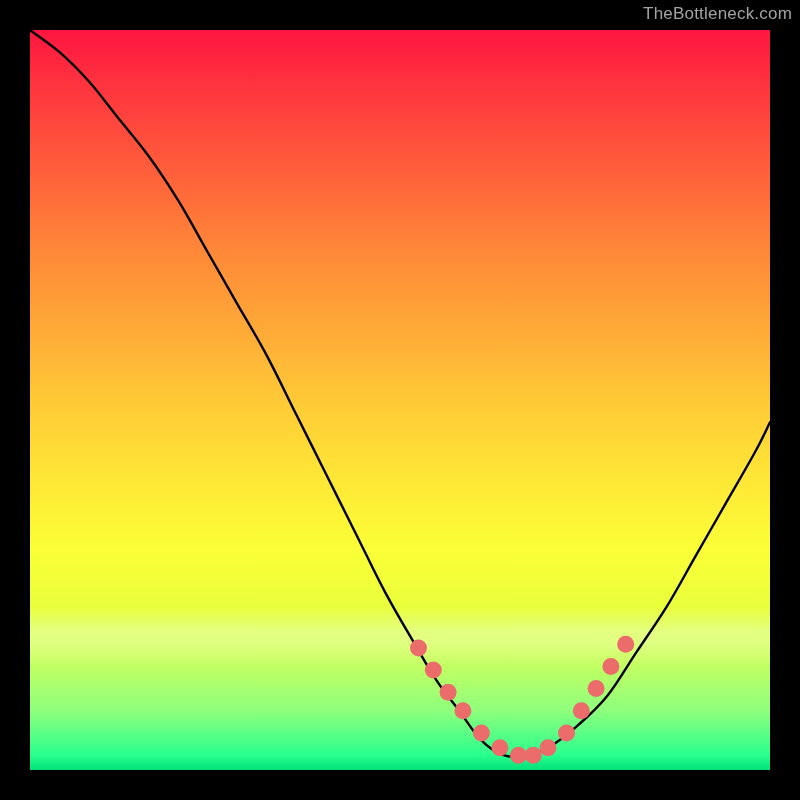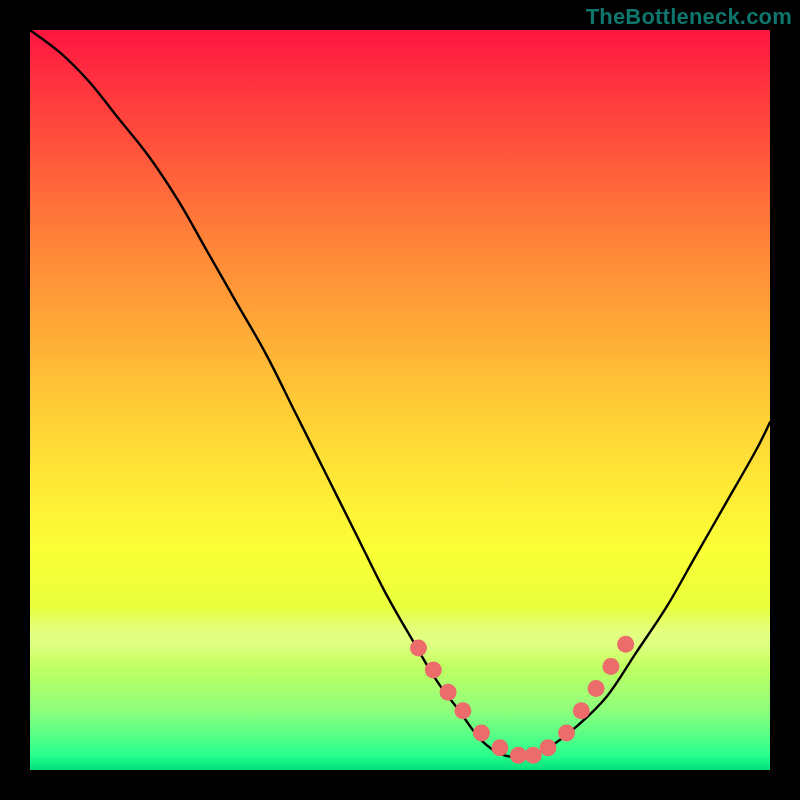--- a/index.html
+++ b/index.html
@@ -66,23 +66,23 @@
     top: 0;
     width: 100%;
     height: 100%;
     overflow: visible;
   }
   .watermark {
     position: absolute;
     top: 4px;
     right: 8px;
     font-family: Arial, Helvetica, sans-serif;
-    font-size: 22px;
-    font-weight: 700;
-    color: #0f766e;
+    font-size: 17px;
+    font-weight: 400;
+    color: #a3a3a3;
     letter-spacing: 0.2px;
   }
 </style>
 </head>
 <body>
 
 <div class="stage">
   <div class="watermark">TheBottleneck.com</div>
   <div class="frame">
     <div class="grad"></div>

